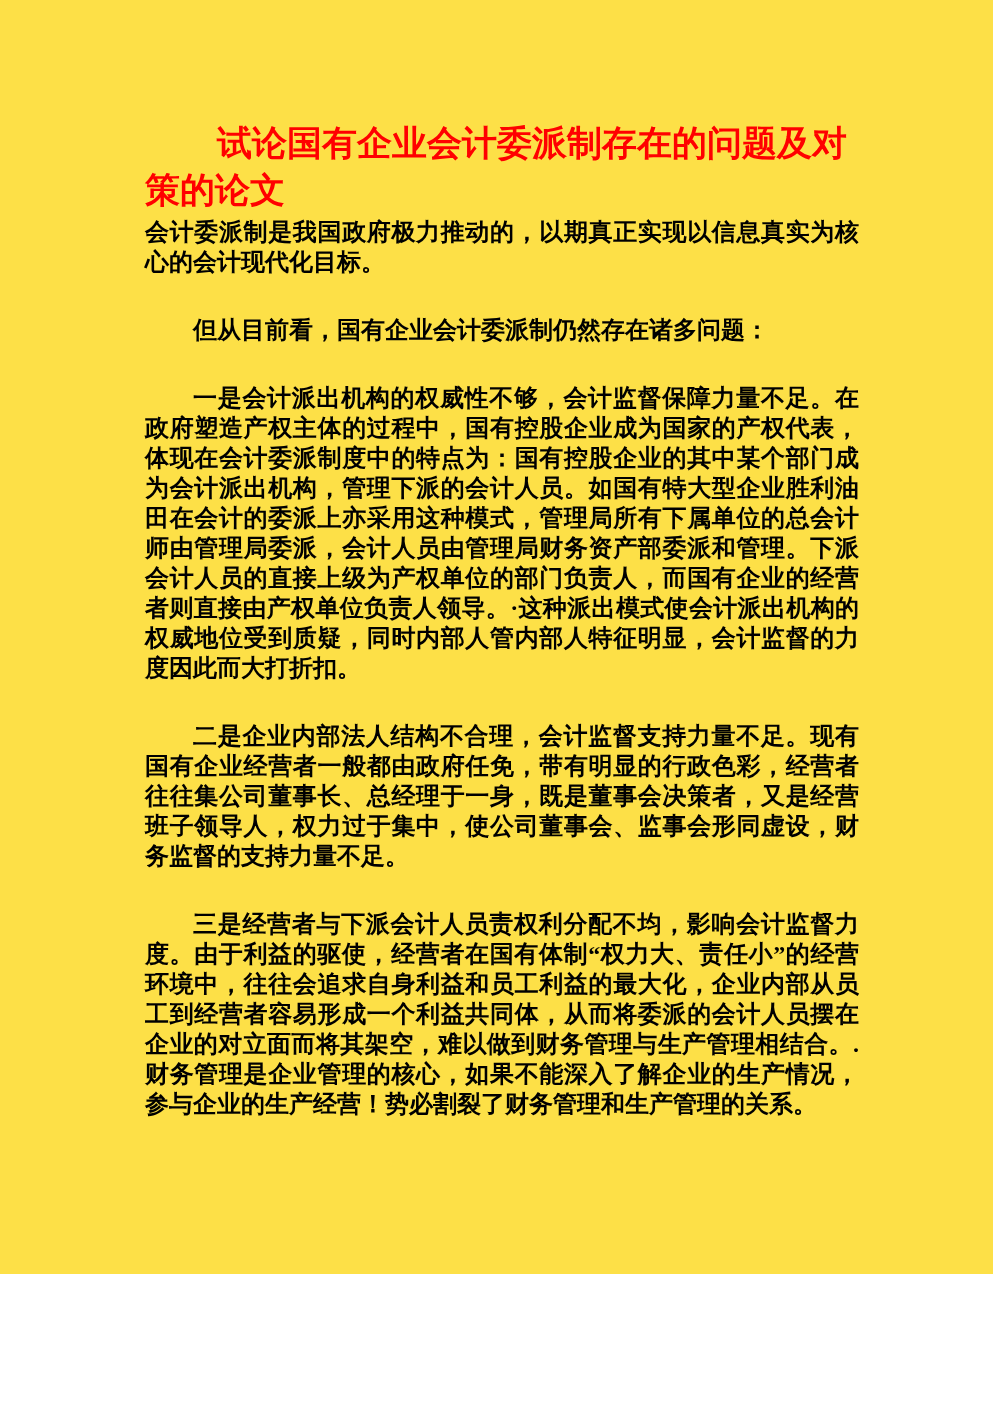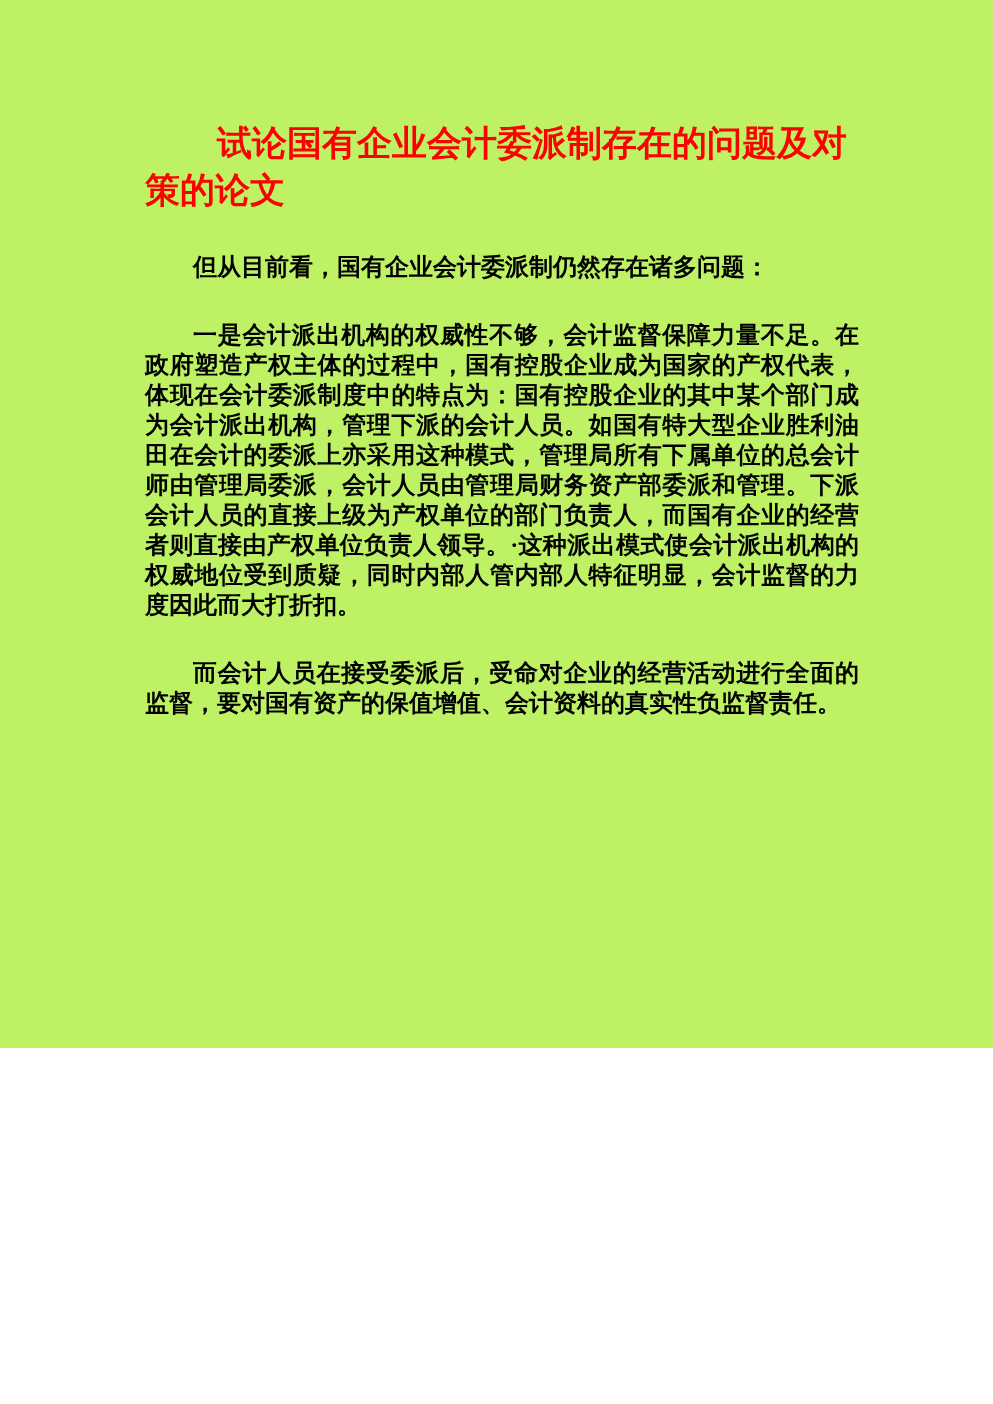--- a/index.html
+++ b/index.html
@@ -3,22 +3,22 @@
 <meta charset="utf-8">
 <style>
   * { margin: 0; padding: 0; box-sizing: border-box; }
   html, body { background: #ffffff; }
   body {
     font-family: "Liberation Serif", "DejaVu Serif", serif;
   }
   .page {
     position: relative;
     width: 993px;
-    height: 1048px;
-    background: #bef264;
+    height: 1274px;
+    background: #fde047;
     overflow: hidden;
   }
   .content {
     position: absolute;
     top: 120px;
     left: 145px;
     width: 714px;
   }
   .doc-title {
     font-size: 35px;
@@ -42,18 +42,20 @@
   .doc-body p.indent { text-indent: 2em; }
   .doc-body p.gap { margin-top: 38px; }
 </style>
 </head>
 <body>
 
 <div class="page">
   <div class="content">
     <h1 class="doc-title" style="color: rgb(255, 0, 0);">试论国有企业会计委派制存在的问题及对策的论文</h1>
     <div class="doc-body" style="color: rgb(0, 0, 0);">
+      <p class="no-indent">会计委派制是我国政府极力推动的，以期真正实现以信息真实为核心的会计现代化目标。</p>
       <p class="indent gap">但从目前看，国有企业会计委派制仍然存在诸多问题：</p>
       <p class="indent gap">一是会计派出机构的权威性不够，会计监督保障力量不足。在政府塑造产权主体的过程中，国有控股企业成为国家的产权代表，体现在会计委派制度中的特点为：国有控股企业的其中某个部门成为会计派出机构，管理下派的会计人员。如国有特大型企业胜利油田在会计的委派上亦采用这种模式，管理局所有下属单位的总会计师由管理局委派，会计人员由管理局财务资产部委派和管理。下派会计人员的直接上级为产权单位的部门负责人，而国有企业的经营者则直接由产权单位负责人领导。·这种派出模式使会计派出机构的权威地位受到质疑，同时内部人管内部人特征明显，会计监督的力度因此而大打折扣。</p>
-      <p class="indent gap">而会计人员在接受委派后，受命对企业的经营活动进行全面的监督，要对国有资产的保值增值、会计资料的真实性负监督责任。</p>
+      <p class="indent gap">二是企业内部法人结构不合理，会计监督支持力量不足。现有国有企业经营者一般都由政府任免，带有明显的行政色彩，经营者往往集公司董事长、总经理于一身，既是董事会决策者，又是经营班子领导人，权力过于集中，使公司董事会、监事会形同虚设，财务监督的支持力量不足。</p>
+      <p class="indent gap">三是经营者与下派会计人员责权利分配不均，影响会计监督力度。由于利益的驱使，经营者在国有体制“权力大、责任小”的经营环境中，往往会追求自身利益和员工利益的最大化，企业内部从员工到经营者容易形成一个利益共同体，从而将委派的会计人员摆在企业的对立面而将其架空，难以做到财务管理与生产管理相结合。.财务管理是企业管理的核心，如果不能深入了解企业的生产情况，参与企业的生产经营！势必割裂了财务管理和生产管理的关系。</p>
     </div>
   </div>
 </div>
 
 </body></html>

